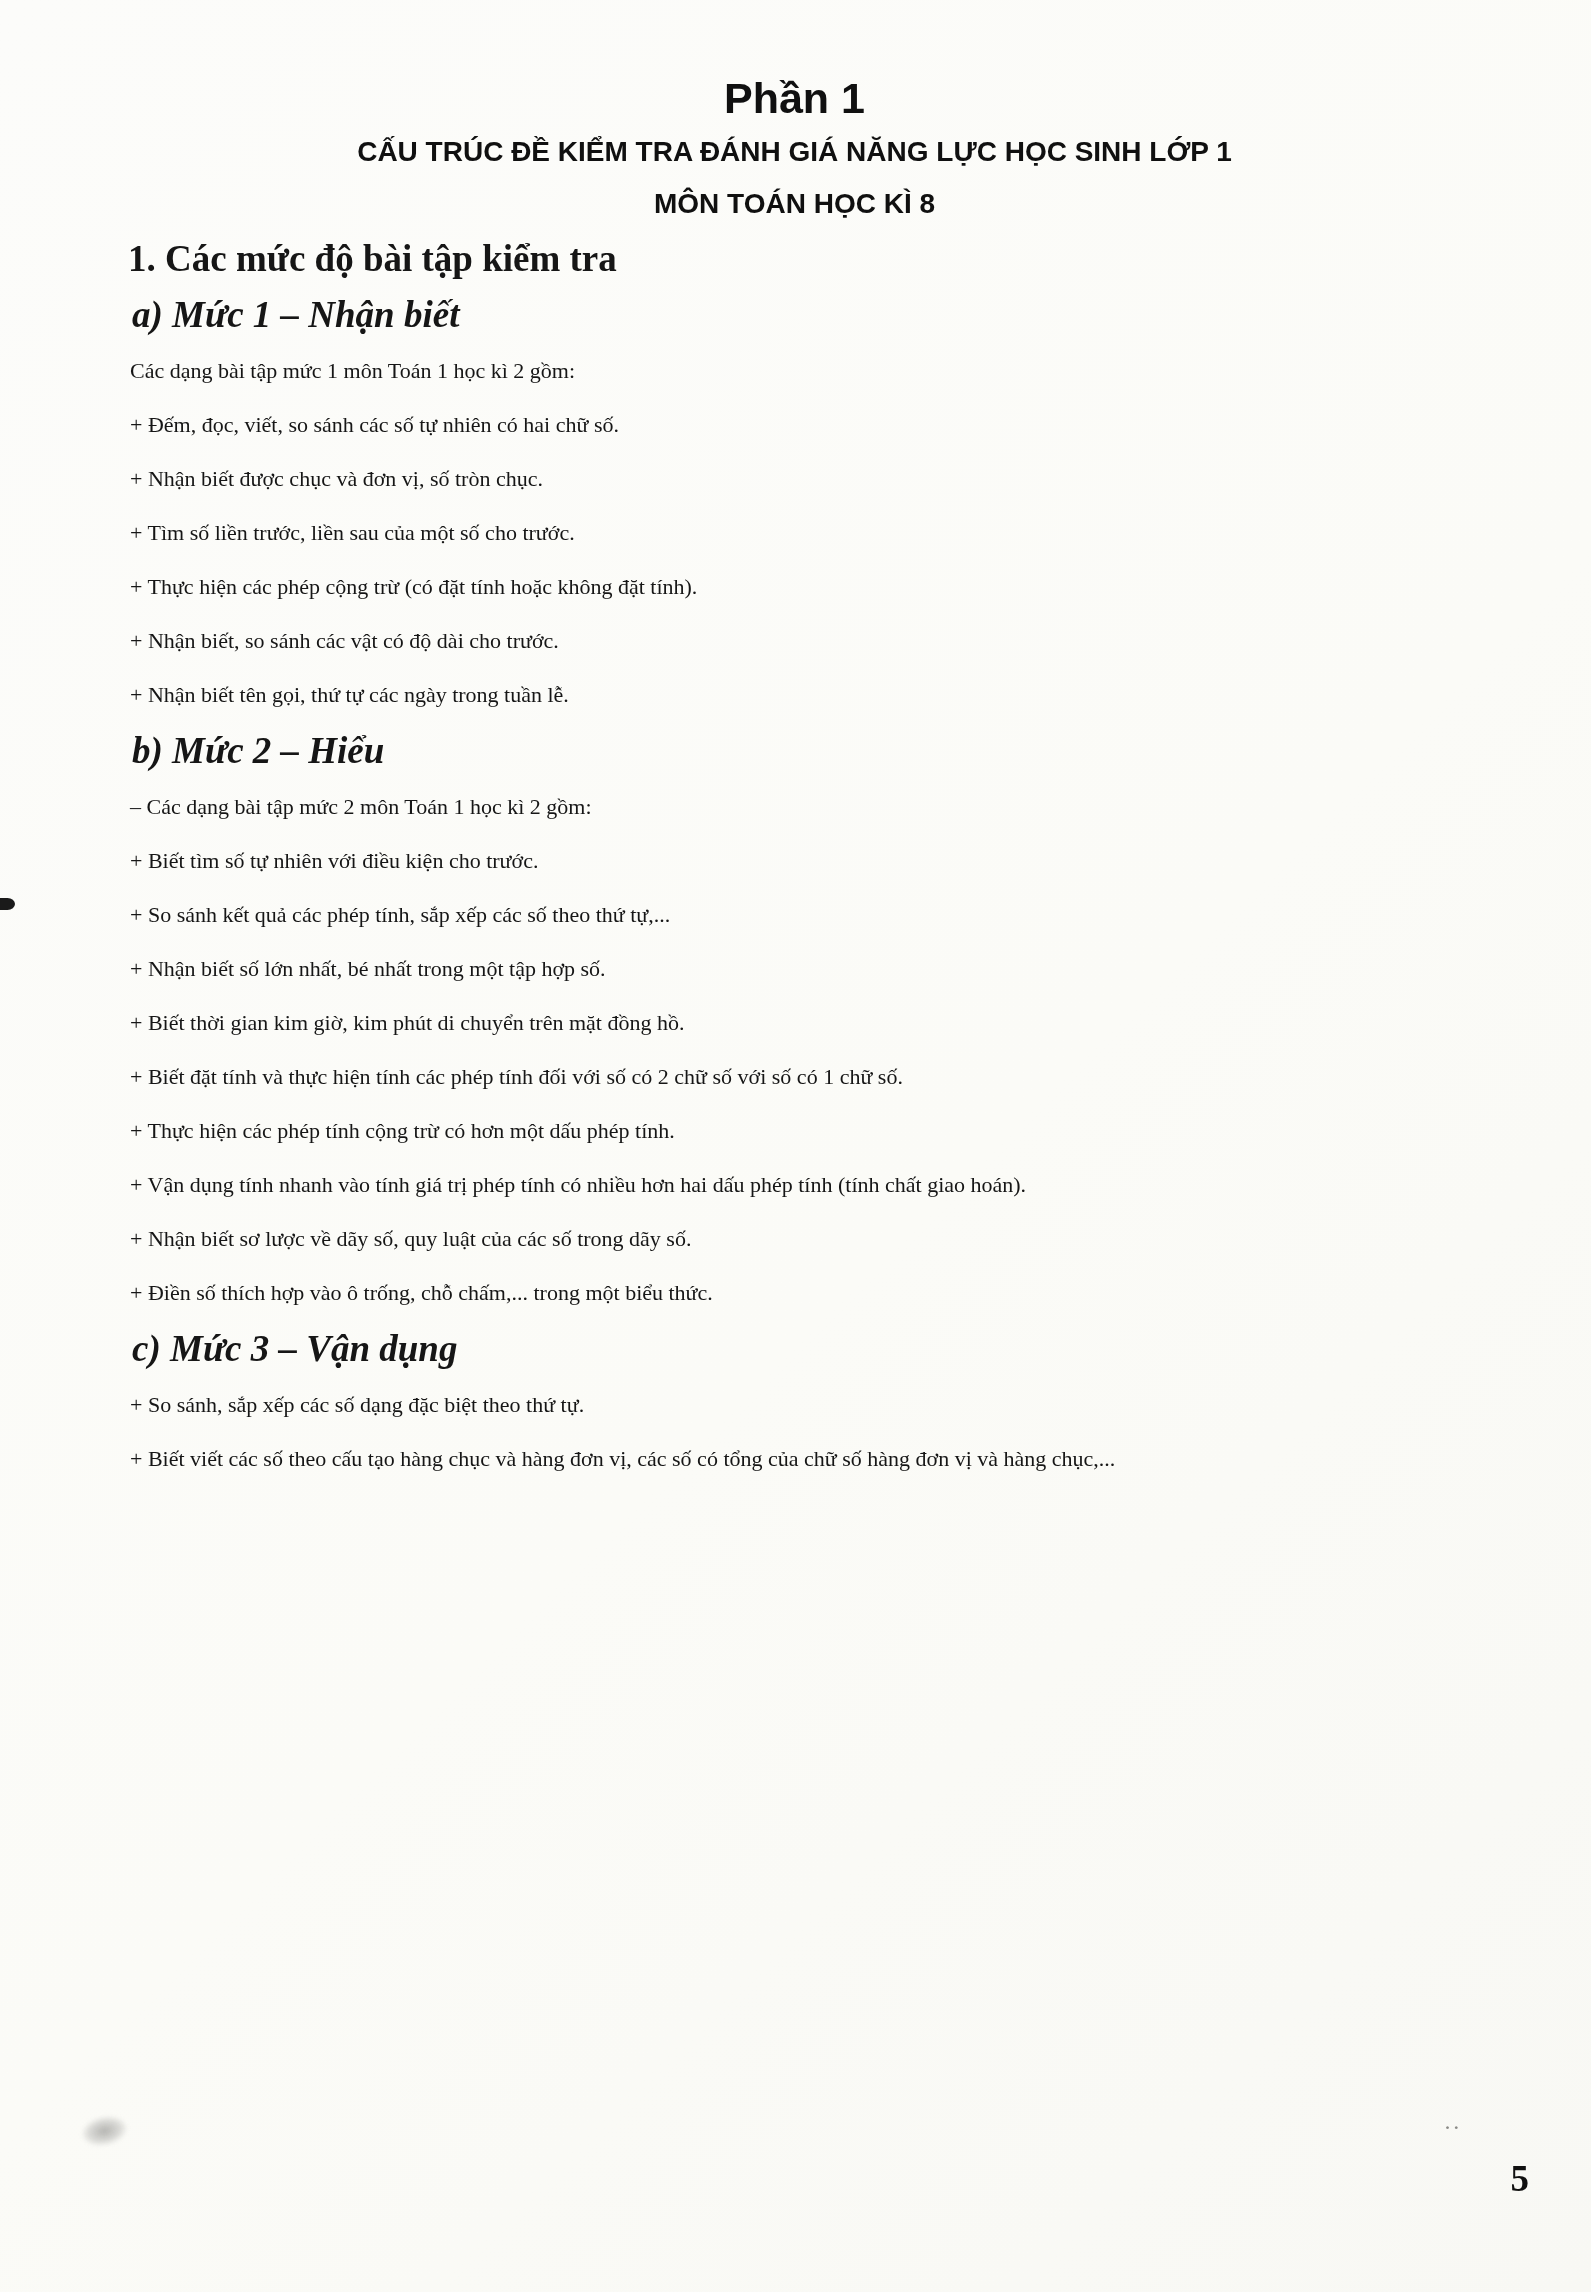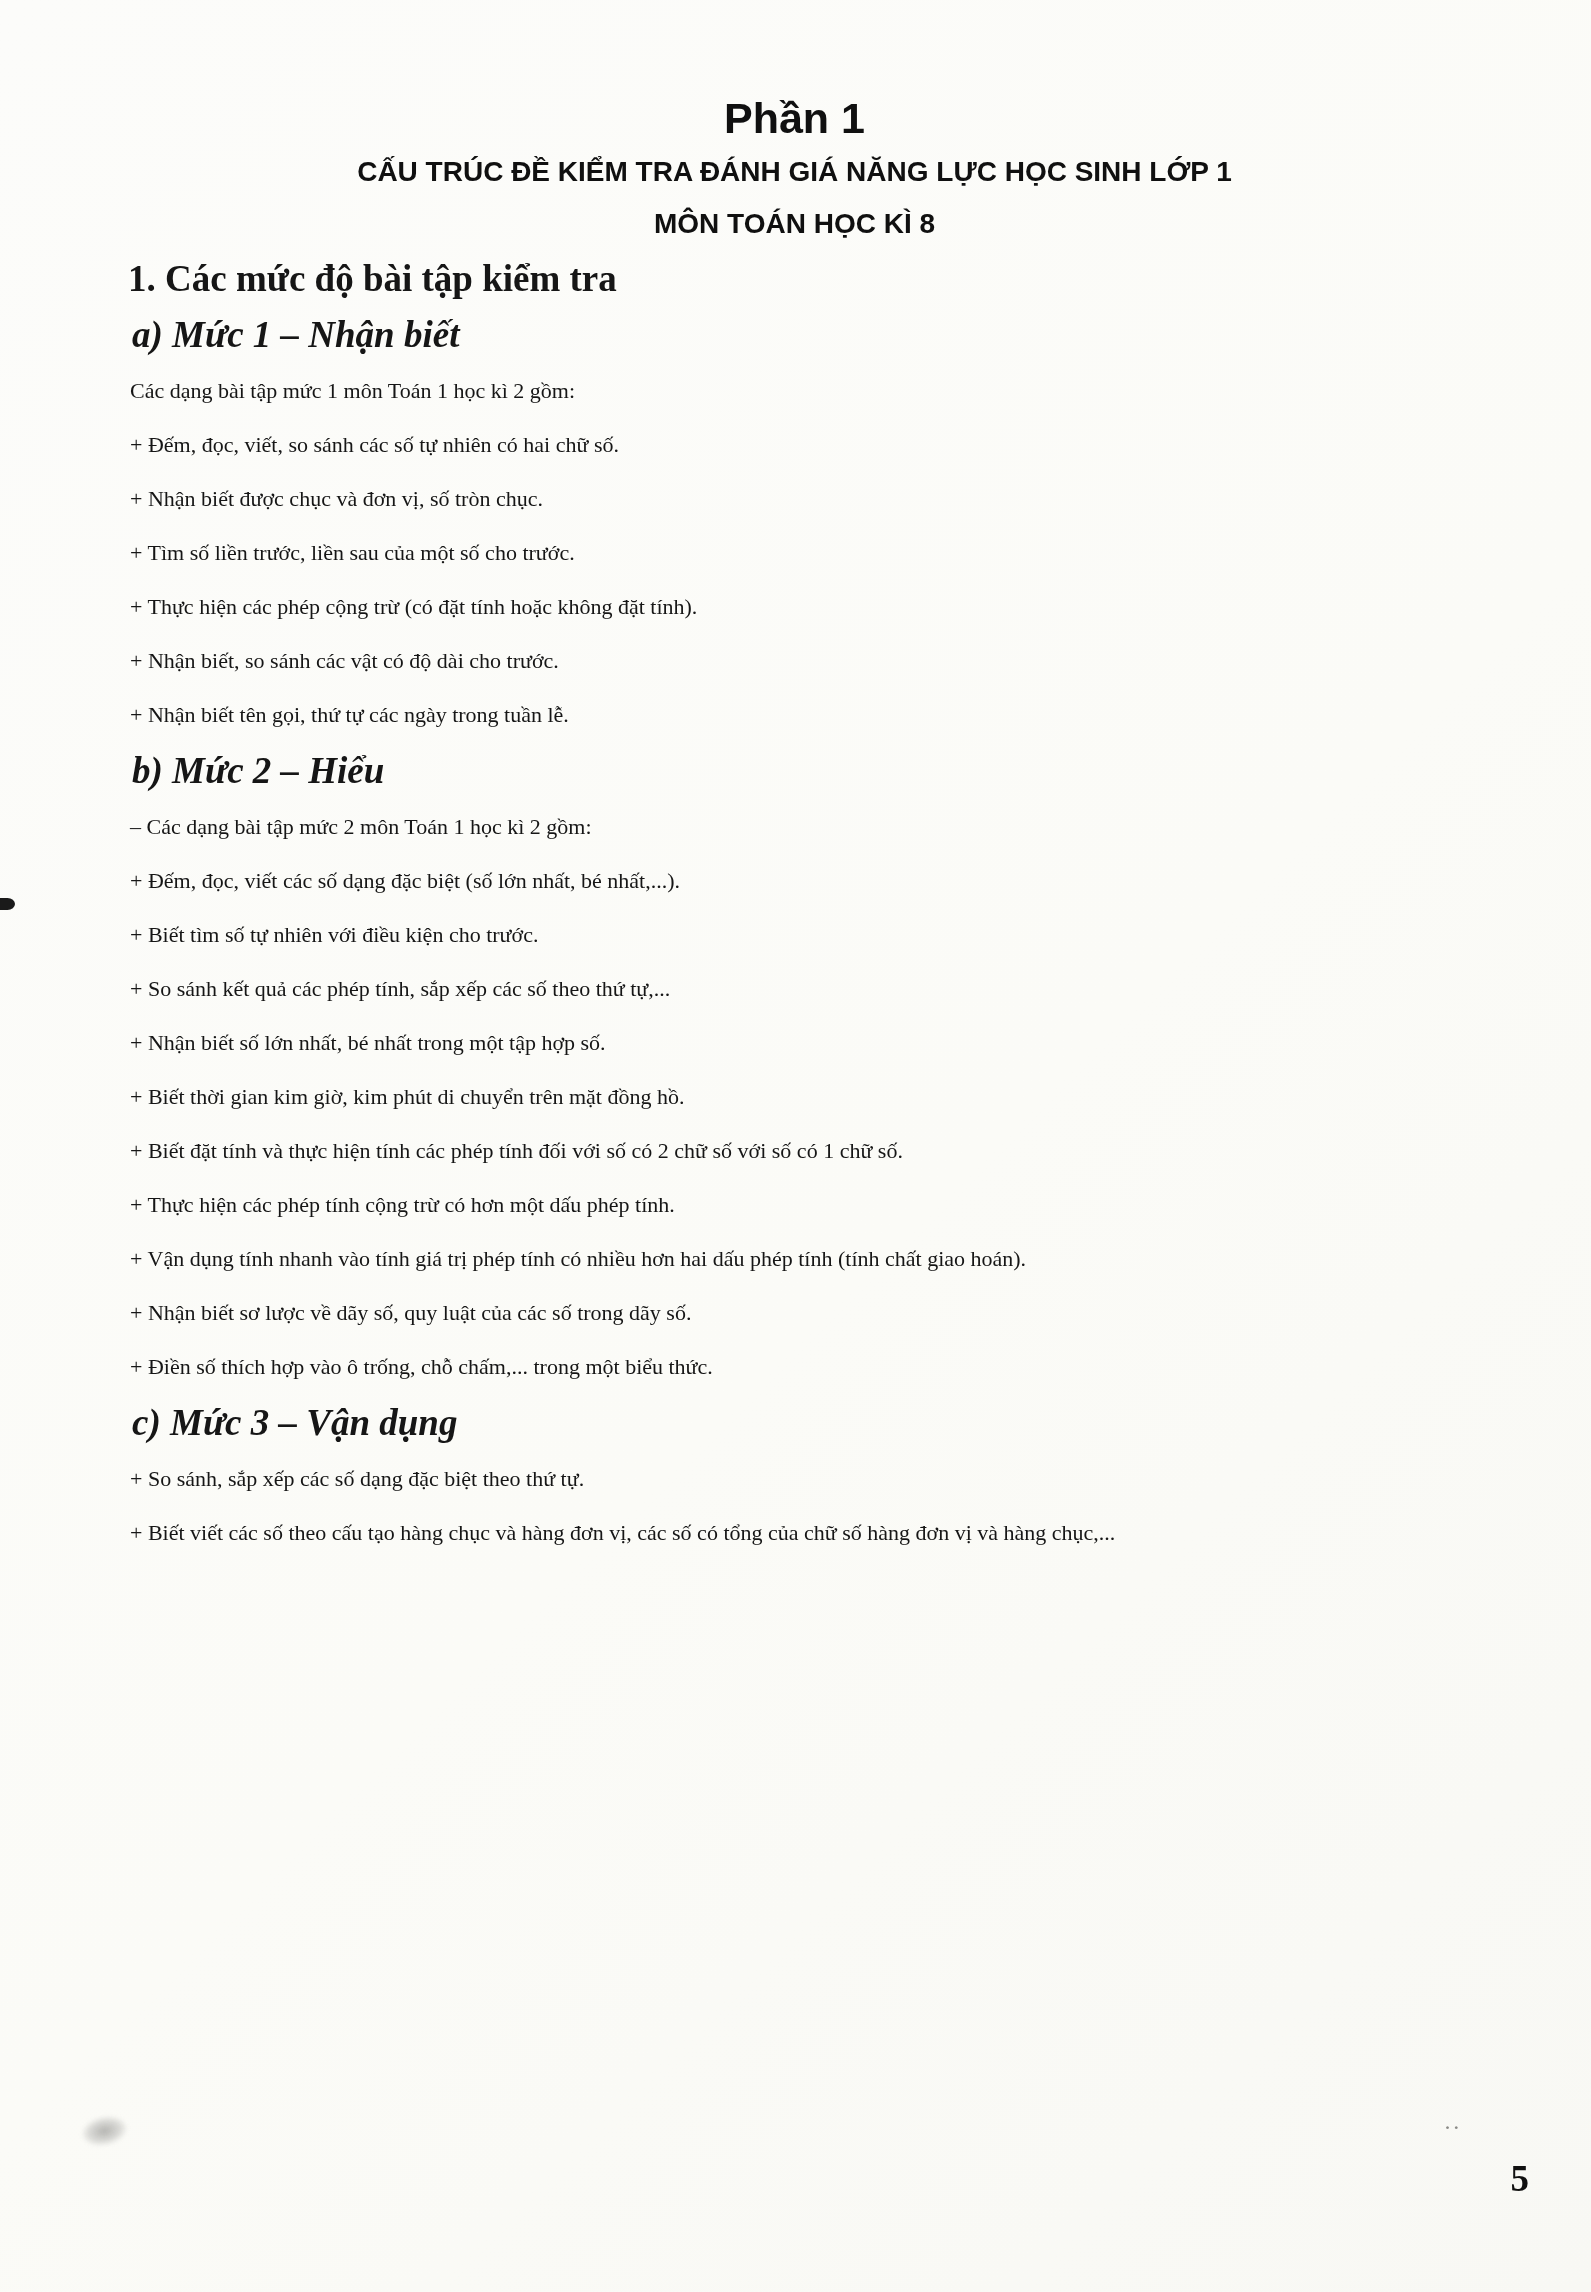--- a/index.html
+++ b/index.html
@@ -14,21 +14,21 @@
     color: #161616;
     font-family: "Liberation Serif", serif;
     overflow: hidden;
   }
   .page {
     position: absolute;
     inset: 0;
     background: linear-gradient(135deg, #fcfcfa 0%, #fbfbf7 55%, #f8f8f4 100%);
   }
   .content {
-    padding: 92px 61px 0 58px;
+    padding: 72px 61px 0 58px;
   }
   .title {
     margin: 0;
     text-align: center;
     font-family: "Liberation Sans", sans-serif;
     font-weight: bold;
     font-size: 43px;
     line-height: 52px;
     color: #101010;
   }
@@ -118,21 +118,20 @@
     <p class="para">Các dạng bài tập mức 1 môn Toán 1 học kì 2 gồm:</p>
     <p class="para">+ Đếm, đọc, viết, so sánh các số tự nhiên có hai chữ số.</p>
     <p class="para">+ Nhận biết được chục và đơn vị, số tròn chục.</p>
     <p class="para">+ Tìm số liền trước, liền sau của một số cho trước.</p>
     <p class="para">+ Thực hiện các phép cộng trừ (có đặt tính hoặc không đặt tính).</p>
     <p class="para">+ Nhận biết, so sánh các vật có độ dài cho trước.</p>
     <p class="para">+ Nhận biết tên gọi, thứ tự các ngày trong tuần lễ.</p>
 
     <p class="level-heading">b) Mức 2 – Hiểu</p>
     <p class="para">– Các dạng bài tập mức 2 môn Toán 1 học kì 2 gồm:</p>
-    <p class="para">+ Đếm, đọc, viết các số dạng đặc biệt (số lớn nhất, bé nhất,...).</p>
     <p class="para">+ Biết tìm số tự nhiên với điều kiện cho trước.</p>
     <p class="para">+ So sánh kết quả các phép tính, sắp xếp các số theo thứ tự,...</p>
     <p class="para">+ Nhận biết số lớn nhất, bé nhất trong một tập hợp số.</p>
     <p class="para">+ Biết thời gian kim giờ, kim phút di chuyển trên mặt đồng hồ.</p>
     <p class="para">+ Biết đặt tính và thực hiện tính các phép tính đối với số có 2 chữ số với số có 1 chữ số.</p>
     <p class="para">+ Thực hiện các phép tính cộng trừ có hơn một dấu phép tính.</p>
     <p class="para">+ Vận dụng tính nhanh vào tính giá trị phép tính có nhiều hơn hai dấu phép tính (tính chất giao hoán).</p>
     <p class="para">+ Nhận biết sơ lược về dãy số, quy luật của các số trong dãy số.</p>
     <p class="para">+ Điền số thích hợp vào ô trống, chỗ chấm,... trong một biểu thức.</p>
 

